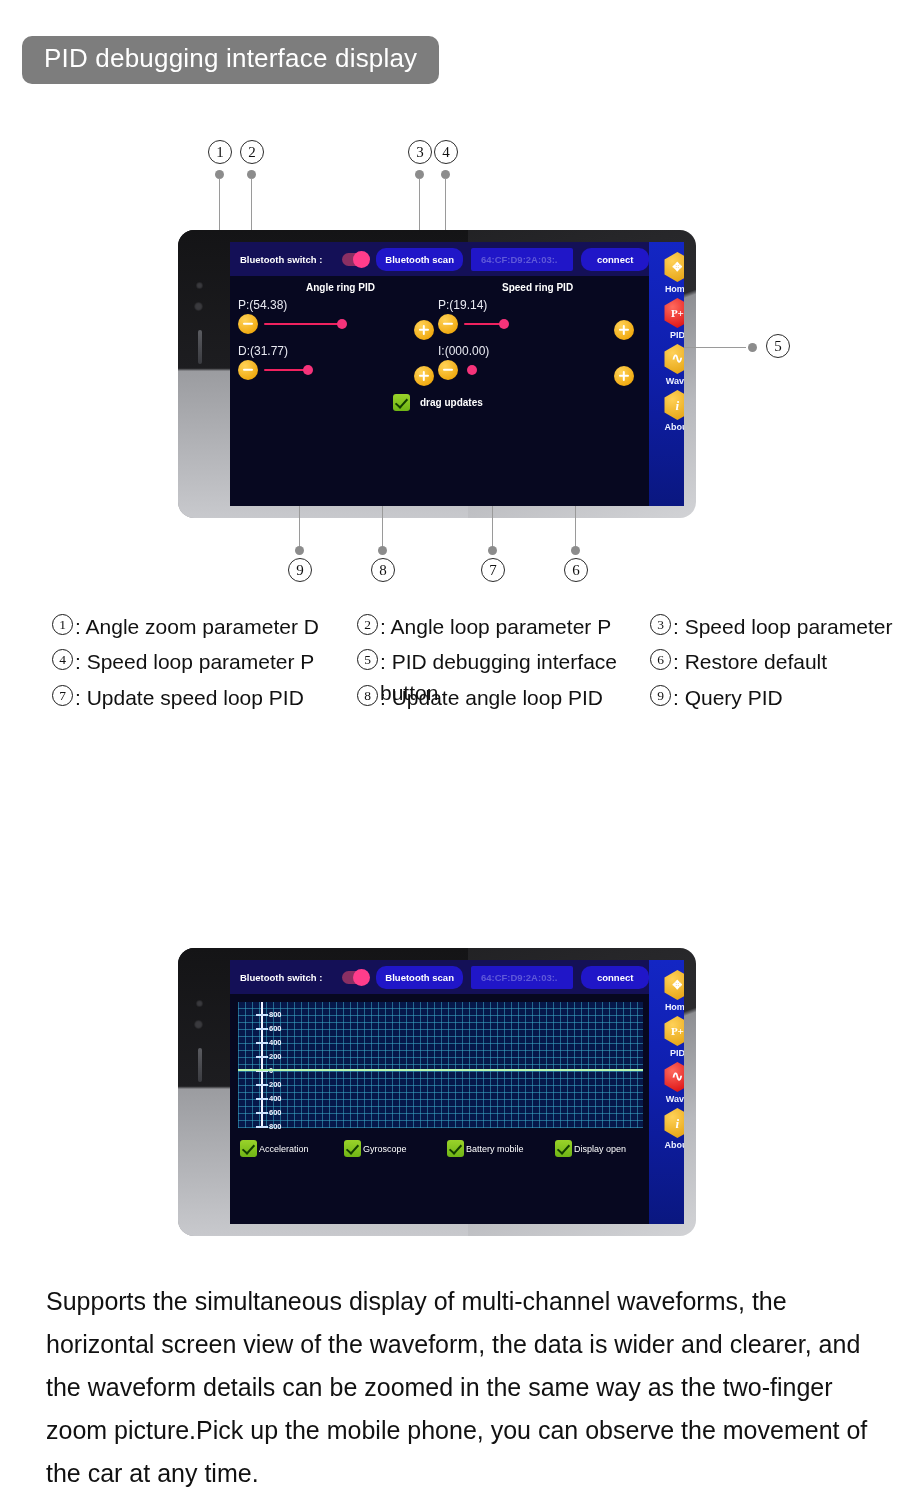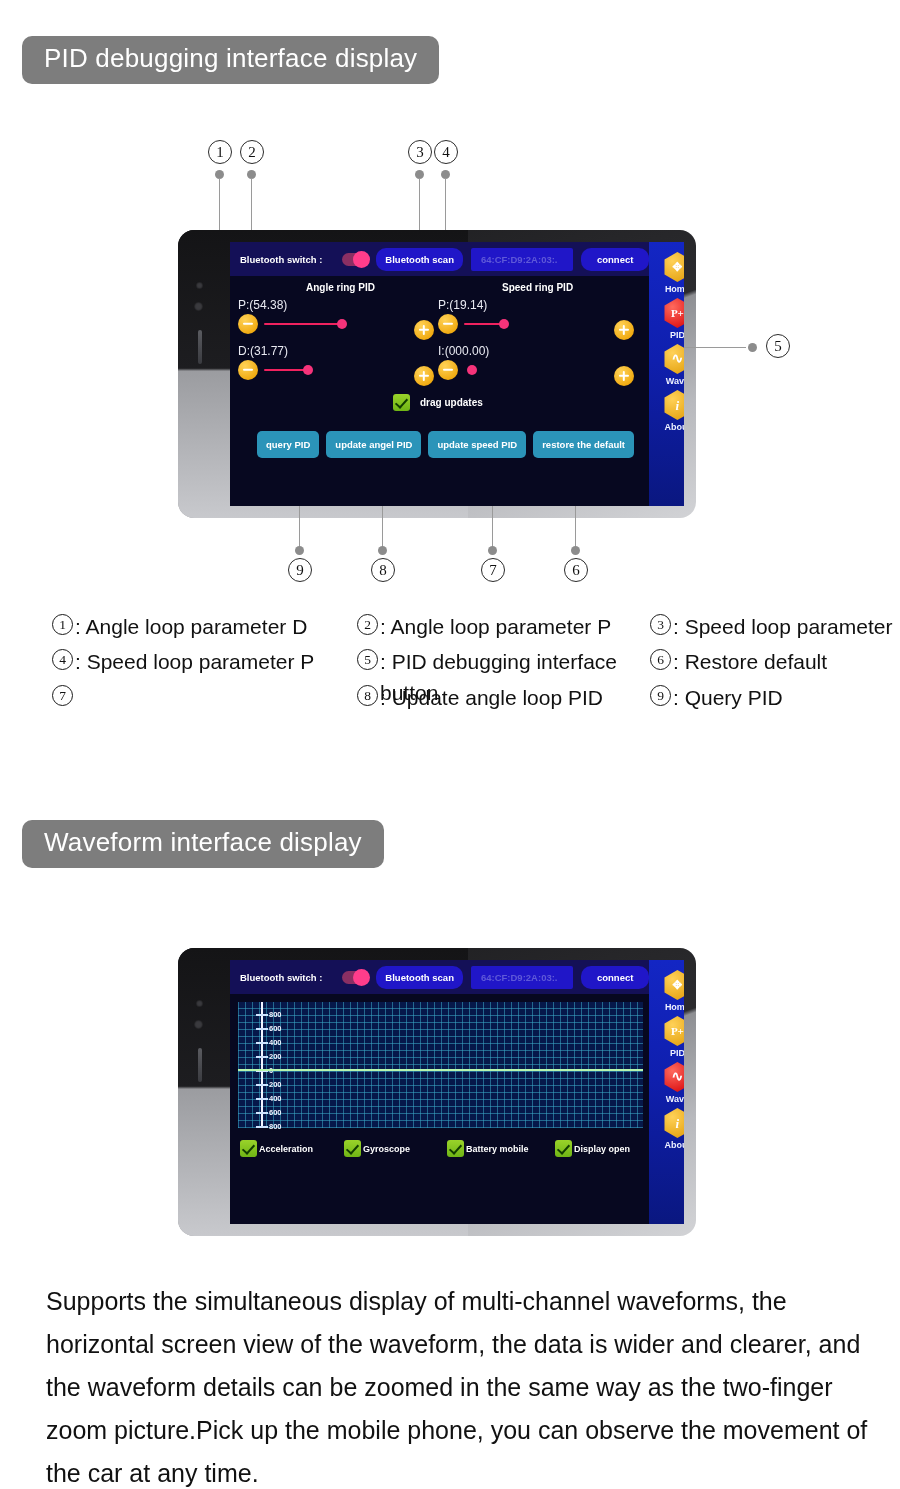--- a/index.html
+++ b/index.html
@@ -171,21 +171,21 @@
   .chart .yaxis { position:absolute; left:23px; top:0; bottom:0; width:2px; background:#f2f4ff; }
   .chart .tick { position:absolute; left:18px; width:12px; height:1.6px; background:#cfe3ff; }
   .chart .ylab {
     position:absolute; left:31px; color:#f1f4ff; font-size:7.5px; font-weight:bold;
     transform: translateY(-50%); white-space:nowrap;
   }
   .chart .trace { position:absolute; left:0; right:0; height:2px; background:#b7f5ae; }
 
   .cbrow { position:absolute; display:flex; align-items:center; }
   .cbrow .cbitem { display:flex; align-items:center; gap:2px; }
-  .cbrow .cbtxt { color:#fff; font-size:9px; font-weight:bold; white-space:nowrap; }
+  .cbrow .cbtxt { color:#fff; font-size:9px; font-weight:normal; white-space:nowrap; }
 
   
   .legend { position:absolute; left:52px; top:612px; width: 830px; }
   .legend-row { display:flex; margin-bottom: 5px; }
   .legend-cell { display:flex; align-items:flex-start; }
   .legend-cell .num {
     width: 21px; height: 21px; min-width:21px; border-radius:50%;
     border:1.3px solid #1a1a1a; text-align:center; line-height:19px;
     font-size:13.5px; font-family:"Liberation Serif", serif; color:#111; margin-top:2px;
   }
@@ -308,26 +308,20 @@
                 </div>
               </div>
             </div>
             <div class="round-btn plus" style="position:absolute; left:384px; top:90px;"></div>
 
             <div class="dragrow" style="left:163px; top:118px;">
               <div class="cbx"></div>
               <span class="txt">drag updates</span>
             </div>
 
-            <div class="actionrow" style="left:27px; top:155px;">
-              <div class="act-btn">query PID</div>
-              <div class="act-btn">update angel PID</div>
-              <div class="act-btn">update speed PID</div>
-              <div class="act-btn">restore the default</div>
-            </div>
 
           </div>
         </div>
 
         <div class="sidebar">
           <div class="nav-item">
             <div class="hexi">
               <div class="hexbg hex-gold"></div>
               <span class="glyph" style="font-size:12px;">✥</span>
             </div>
@@ -386,21 +380,21 @@
   <div class="lead v" style="left:575px; top:490px; height:58px;"></div>
   <div class="dot" style="left:571px; top:546px;"></div>
   <div class="callout" style="left:564px; top:558px;">
     <div class="circ">6</div>
   </div>
 
   <div class="legend">
     <div class="legend-row">
       <div class="legend-cell lc1">
         <div class="num">1</div>
-        <div class="txt">: Angle loop parameter D</div>
+        <div class="txt">: Angle zoom parameter D</div>
       </div>
       <div class="legend-cell lc2">
         <div class="num">2</div>
         <div class="txt">: Angle loop parameter P</div>
       </div>
       <div class="legend-cell lc3">
         <div class="num">3</div>
         <div class="txt">: Speed loop parameter I</div>
       </div>
     </div>
@@ -419,33 +413,33 @@
       </div>
       <div class="legend-cell lc3">
         <div class="num">6</div>
         <div class="txt">: Restore default</div>
       </div>
     </div>
 
     <div class="legend-row" style="margin-top:-30px;">
       <div class="legend-cell lc1">
         <div class="num">7</div>
+        <div class="txt">: Update speed loop PID</div>
       </div>
       <div class="legend-cell lc2">
         <div class="num">8</div>
         <div class="txt">: Update angle loop PID</div>
       </div>
       <div class="legend-cell lc3">
         <div class="num">9</div>
         <div class="txt">: Query PID</div>
       </div>
     </div>
   </div>
 
-  <div class="pill" id="pill-wave">Waveform interface display</div>
 
   <div class="tablet" style="left:178px; top:948px; width:518px; height:288px;">
     <div class="body"></div>
     <div class="cam" style="left:18px; top:52px;"></div>
     <div class="cam" style="left:16px; top:72px; width:9px; height:9px;"></div>
     <div class="spk" style="left:20px; top:100px;"></div>
 
     <div class="screen" style="left:52px; top:12px; right:12px; bottom:12px;">
       <div class="app">
         <div class="app-main">

